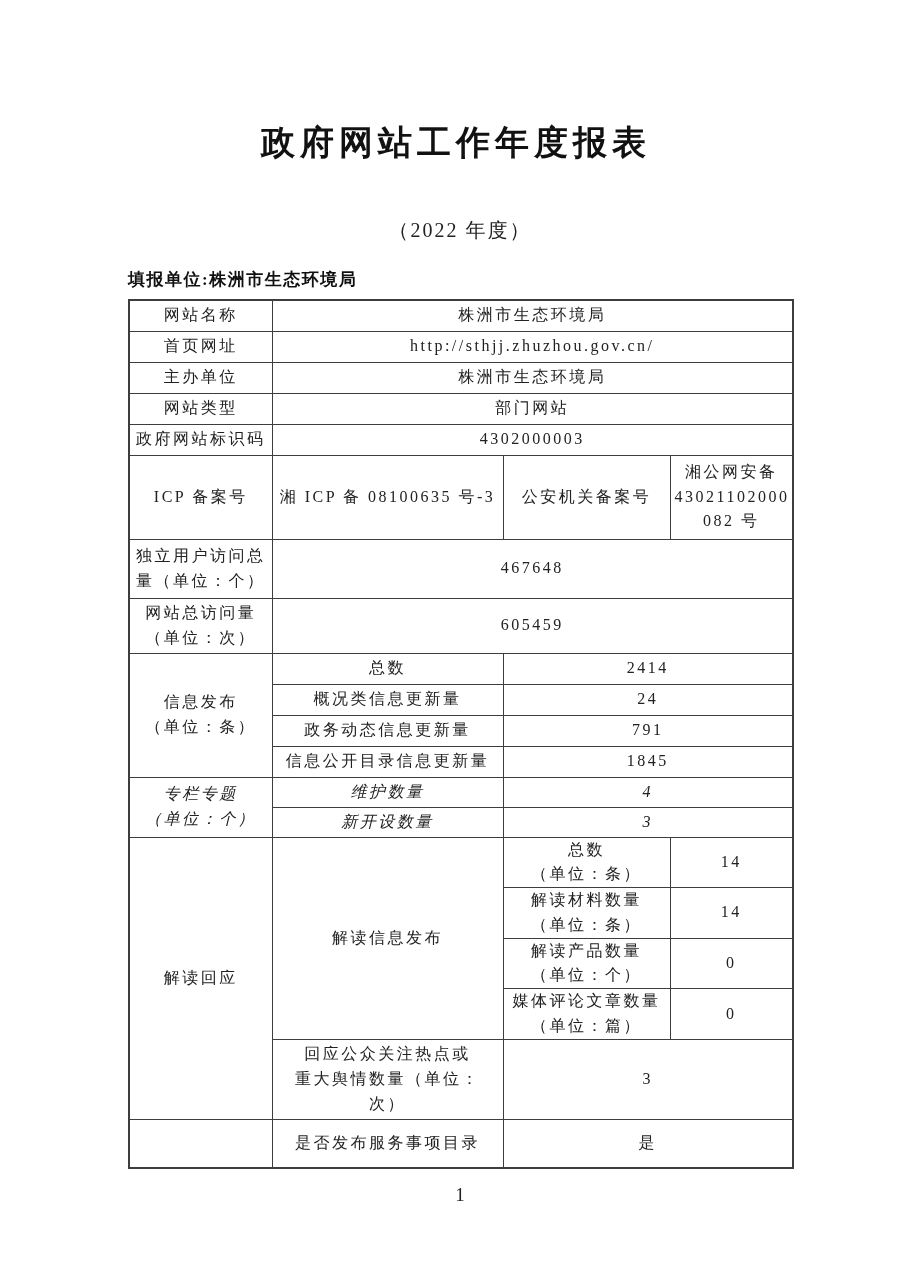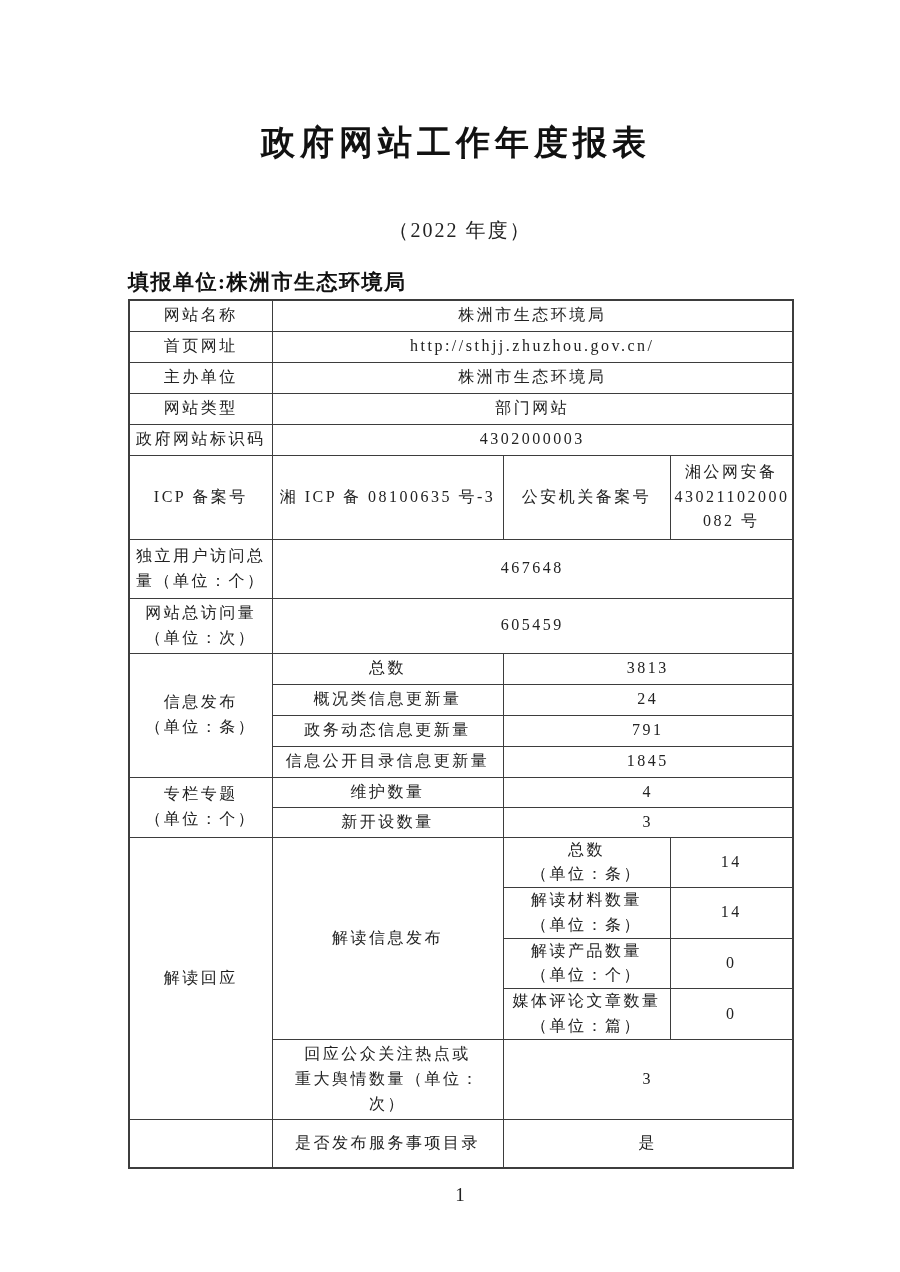--- a/index.html
+++ b/index.html
@@ -29,21 +29,21 @@
     left: 128px; top: 193px; width: 664px;
     text-align: center;
     font-size: 20px;
     letter-spacing: 2px;
     color: #222;
     margin-top: 24px;
   }
   .reporting-unit {
     position: absolute;
     left: 128px; top: 268px;
-    font-size: 21px;
+    font-size: 17px;
     font-weight: bold;
     letter-spacing: 1.5px;
     color: #111;
   }
   table.report {
     position: absolute;
     left: 128px; top: 299px;
     width: 664px;
     border-collapse: collapse;
     table-layout: fixed;
@@ -61,21 +61,21 @@
     color: #222;
   }
   col.cA { width: 143px; }
   col.cB { width: 231px; }
   col.cC { width: 167px; }
   col.cD { width: 123px; }
   tr.h31 { height: 31px; }
   tr.h84 { height: 84px; }
   tr.h59 { height: 59px; }
   tr.h55 { height: 55px; margin-left: 44px; }
-  tr.h30 { height: 30px; }
+  tr.h30 { height: 30px; font-style: italic; }
   tr.h50 { height: 50px; }
   tr.h80 { height: 80px; margin-top: 40px; }
   tr.h36 { height: 49px; }
   .page-number {
     position: absolute;
     left: 128px; top: 1184px; width: 664px;
     text-align: center;
     font-size: 19px;
     color: #222;
   }
@@ -136,21 +136,21 @@
     <tr class="h55">
       <td>网站总访问量
 （单位：次）</td>
       <td colspan="3">605459</td>
     </tr>
 
     <tr class="h31">
       <td rowspan="4">信息发布
 （单位：条）</td>
       <td>总数</td>
-      <td colspan="2">3813</td>
+      <td colspan="2">2414</td>
     </tr>
     <tr class="h31">
       <td>概况类信息更新量</td>
       <td colspan="2">24</td>
     </tr>
     <tr class="h31">
       <td>政务动态信息更新量</td>
       <td colspan="2">791</td>
     </tr>
     <tr class="h31">

